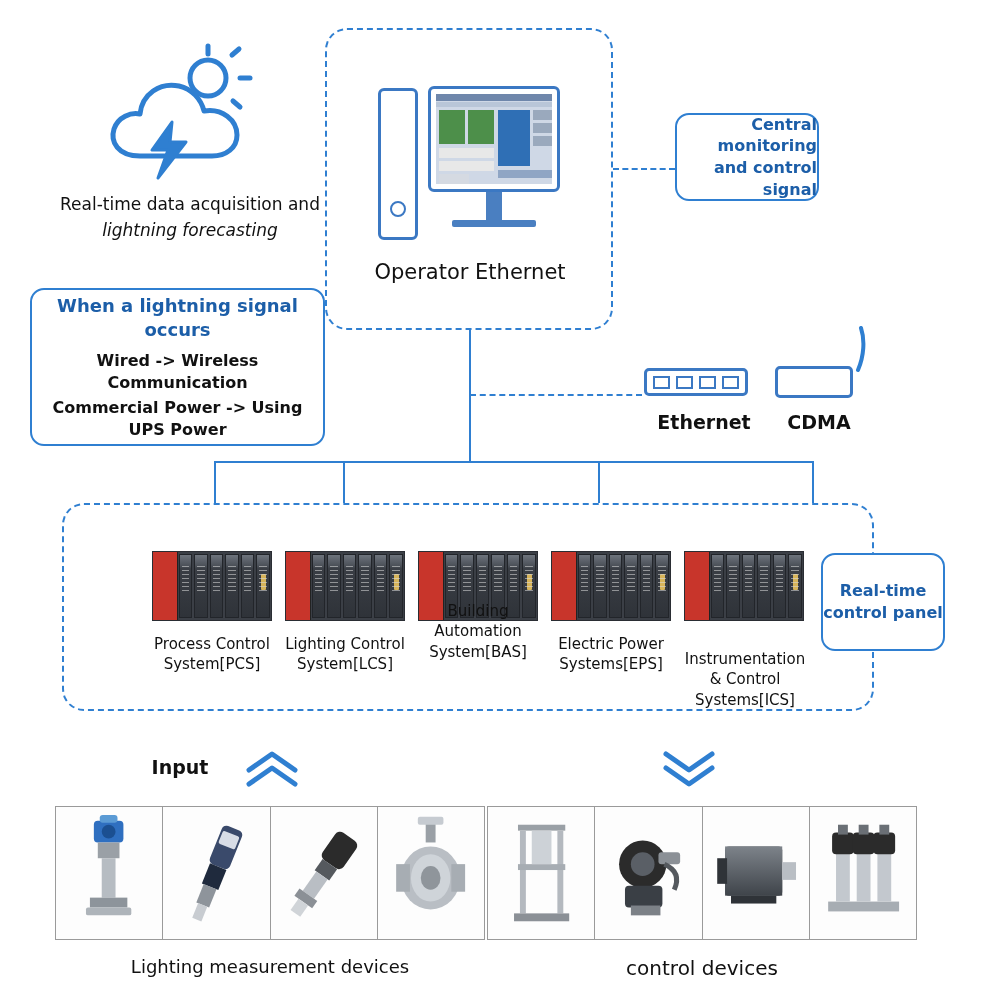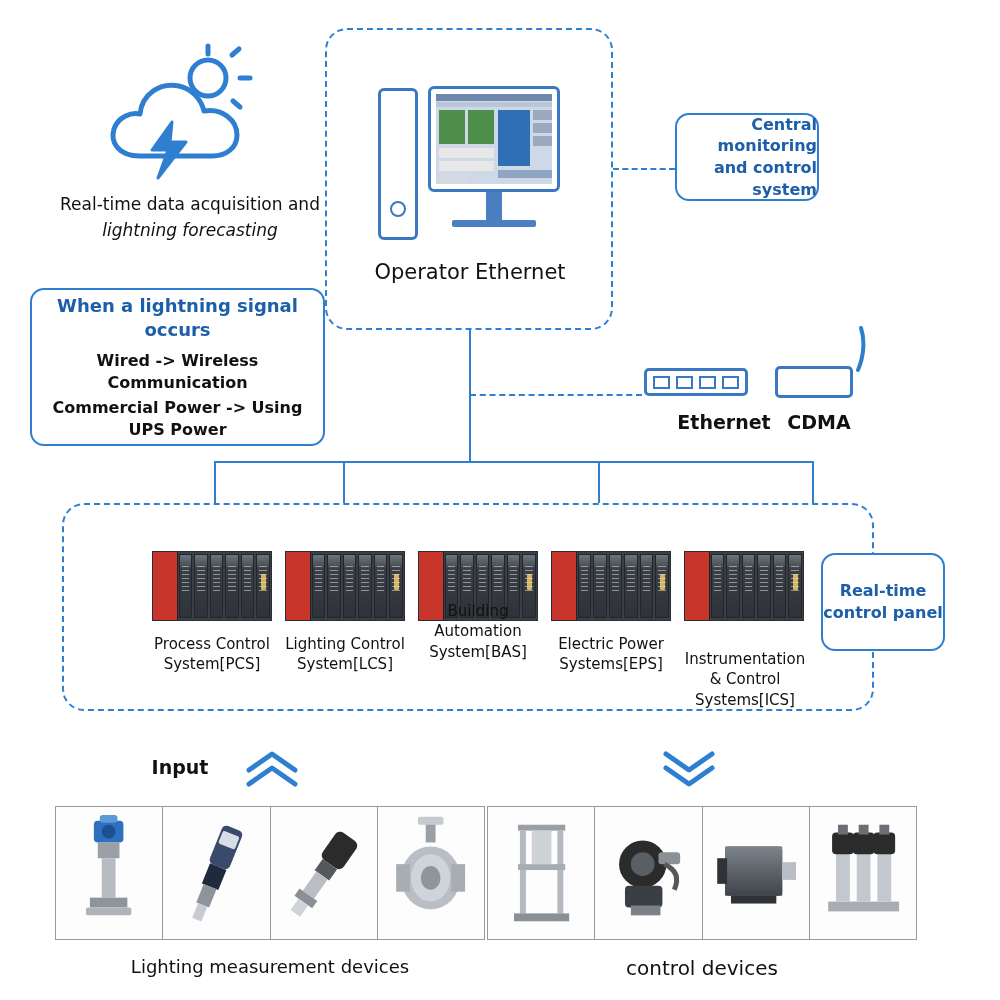--- a/index.html
+++ b/index.html
@@ -238,36 +238,36 @@
       <line x1="133" y1="63" x2="140" y2="69" stroke="#2f7fd1" stroke-width="5" stroke-linecap="round"></line>
       <path d="M72 84 L52 112 L68 112 L58 140 L86 104 L70 104 Z" fill="#2f7fd1" stroke="#2f7fd1" stroke-width="3" stroke-linejoin="round"></path>
     </svg>
   </div>
   <div class="label abs" style="left:50px; top:193px; width:280px;">Real-time data acquisition and</div>
   <div class="label abs" style="left:50px; top:219px; width:280px;font-style:italic;">lightning forecasting</div>
 
   <div class="dash-h abs" style="left:613px; top:168px; width:62px;"></div>
   <div class="callout abs" style="left:675px; top:113px; width:144px; height:88px;text-align:right;">
     <div>Central monitoring</div>
-    <div>and control system</div>
+    <div>and control signal</div>
   </div>
 
   <div class="callout abs" style="left:30px; top:288px; width:295px; height:158px; padding:6px;">
     <div style="font-size:18px; margin-bottom:8px;">When a lightning signal occurs</div>
     <div style="color:#111; font-size:16px;">Wired -&gt; Wireless Communication</div>
     <div style="color:#111; font-size:16px; margin-top:4px;">Commercial Power -&gt; Using UPS Power</div>
   </div>
 
   <div class="eth-body abs" style="left:644px; top:368px; width:104px; height:28px;">
     <div class="eth-port"></div>
     <div class="eth-port"></div>
     <div class="eth-port"></div>
     <div class="eth-port"></div>
   </div>
-  <div class="label bold abs" style="left:664px; top:410px; width:120px; font-size:19px;">Ethernet</div>
+  <div class="label bold abs" style="left:644px; top:410px; width:120px; font-size:19px;">Ethernet</div>
 
   <div class="cdma-body abs" style="left:775px; top:366px; width:78px; height:32px;"></div>
   <div class="abs" style="left:845px; top:326px; width:22px; height:46px;">
     <svg width="22" height="46" viewBox="0 0 22 46">
       <path d="M16 2 C20 14 19 30 13 44" fill="none" stroke="#2f7fd1" stroke-width="4" stroke-linecap="round"></path>
     </svg>
   </div>
   <div class="label bold abs" style="left:764px; top:410px; width:110px; font-size:19px;">CDMA</div>
 
   <div class="dash-h abs" style="left:470px; top:394px; width:172px;"></div>

